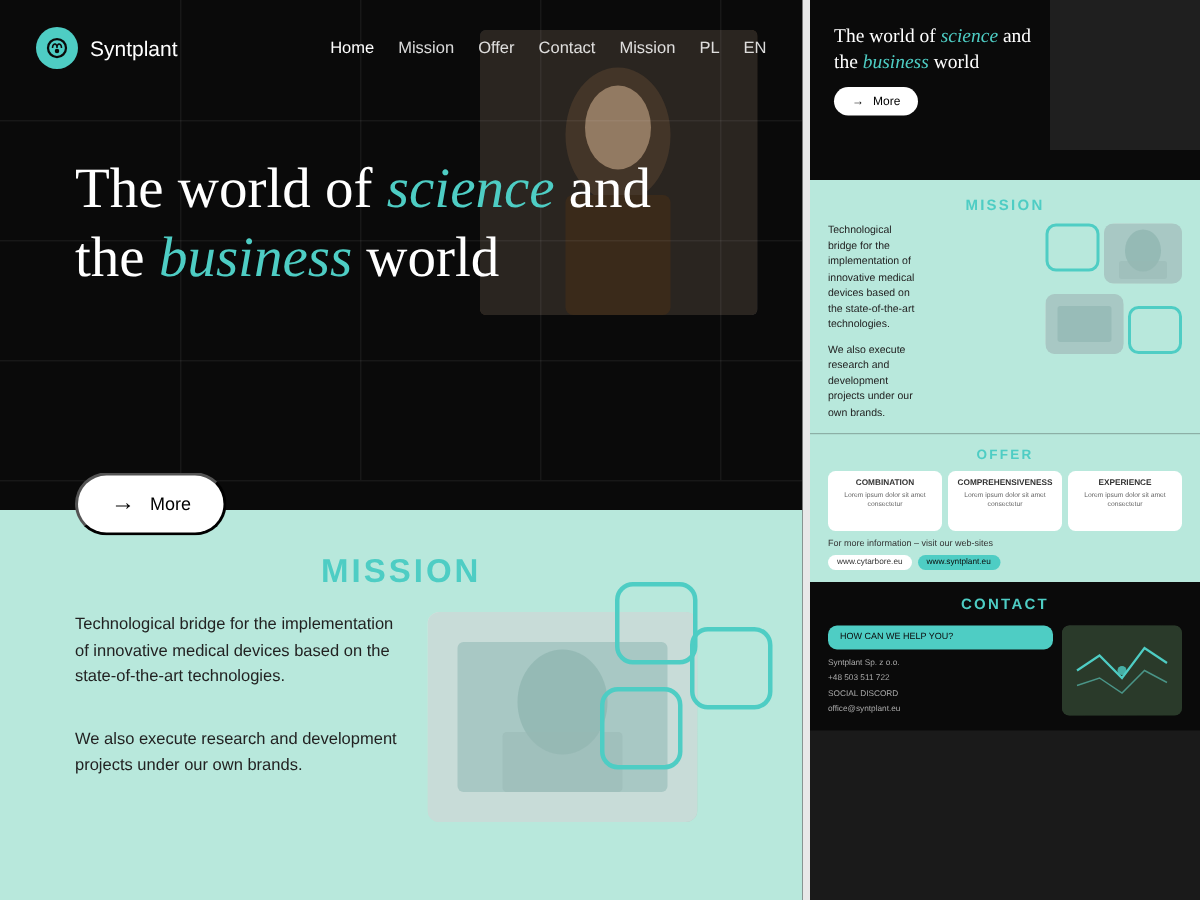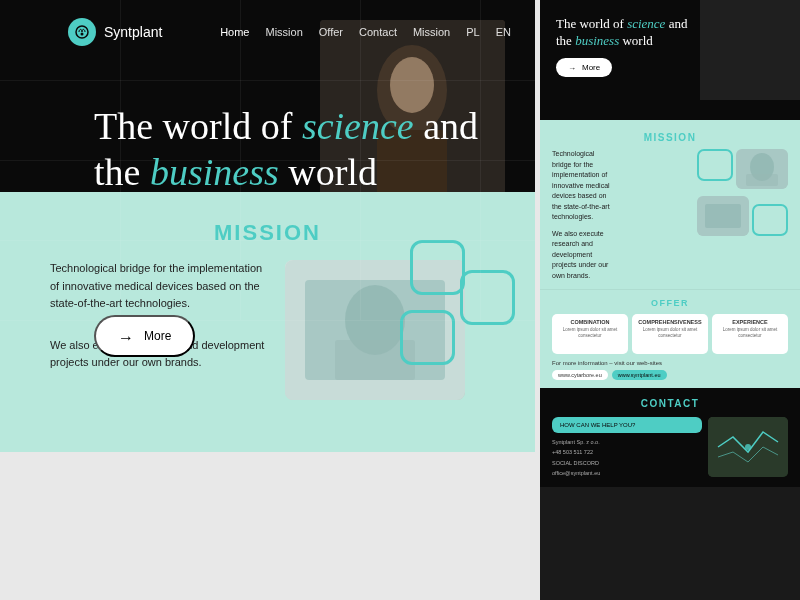--- a/index.html
+++ b/index.html
@@ -10,24 +10,23 @@
       background: #e8e8e8;
       font-family: 'Georgia', serif;
       position: relative;
     }
 
     
     .main-panel {
       position: absolute;
       left: 0; top: 0;
       width: 535px;
-      height: 452px;
+      height: 600px;
       background: #0a0a0a;
       overflow: hidden;
-      padding-left: 44px;
     }
 
     
     .nav {
       display: flex;
       align-items: center;
       padding: 18px 24px;
       position: relative;
       z-index: 10;
     }

